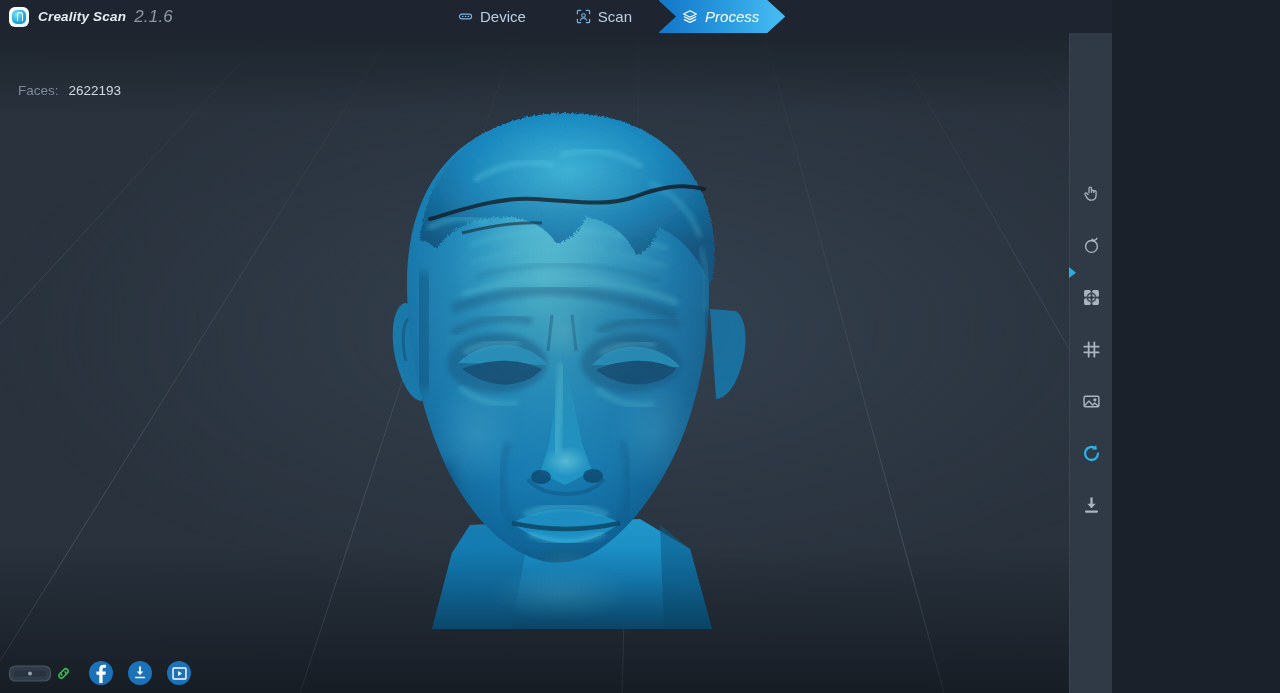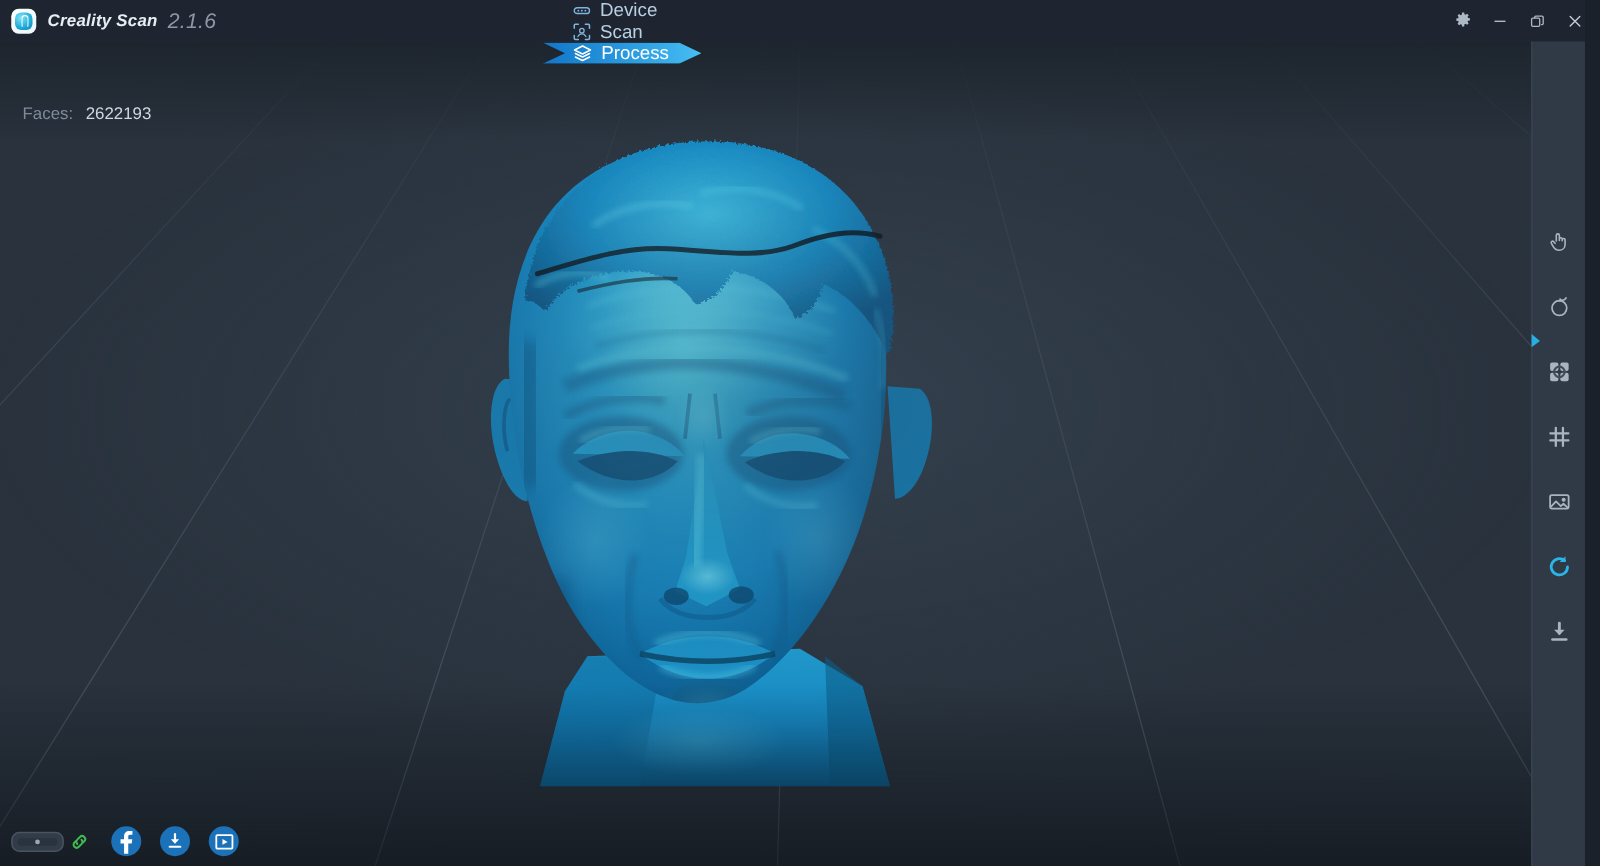--- a/index.html
+++ b/index.html
@@ -4,21 +4,21 @@
 <style>
   * { box-sizing: border-box; margin: 0; padding: 0; }
   html, body {
     width: 1280px; height: 693px;
     overflow: hidden;
     background: #1b212b;
     font-family: "Liberation Sans", sans-serif;
   }
   #app {
     position: relative;
-    width: 1268px; height: 693px;
+    width: 1112px; height: 693px;
     overflow: hidden;
     background: #262f3a;
   }
 
   
   #titlebar {
     position: absolute; left: 0; top: 0;
     width: 1280px; height: 33px;
     background: #1e2530;
     display: flex; align-items: center;
@@ -49,35 +49,35 @@
     margin-left: 9px; letter-spacing: .2px;
   }
   #brandver {
     font-style: italic; font-size: 17px;
     color: #8d98a6; margin-left: 8px; letter-spacing: .2px;
   }
 
   
   #tabs {
     position: absolute; left: 434px; top: 0;
-    height: 33px; display: flex; align-items: flex-start; flex-direction: column;
+    height: 33px; display: flex; align-items: flex-start;
   }
   .tab {
     position: relative;
     display: flex; align-items: center; gap: 7px;
     height: 33px;
     padding: 0 26px 0 24px;
     font-size: 15px;
     color: #b9cfe3;
     cursor: pointer;
     white-space: nowrap;
   }
   .tab .lbl { position: relative; z-index: 2; }
   .tab .ico { position: relative; z-index: 2; display: flex; align-items: center; }
-  .tab.active { color: #ffffff; }
+  .tab.active { color: #ffffff; font-style: italic; }
   .tab.active .chev {
     position: absolute; left: 0; top: 0; right: 0; bottom: 0;
     background: linear-gradient(90deg,#1275c9 0%,#2a9ce0 55%,#47bdf3 100%);
     clip-path: polygon(0 0, calc(100% - 18px) 0, 100% 50%, calc(100% - 18px) 100%, 0 100%, 18px 50%);
     z-index: 1;
   }
   .tab.pre-active .cut {
     position: absolute; right: -1px; top: 0; bottom: 0; width: 20px;
     background: #1e2530;
     clip-path: polygon(0 0, 100% 0, 100% 100%, 0 100%, 100% 50%);

